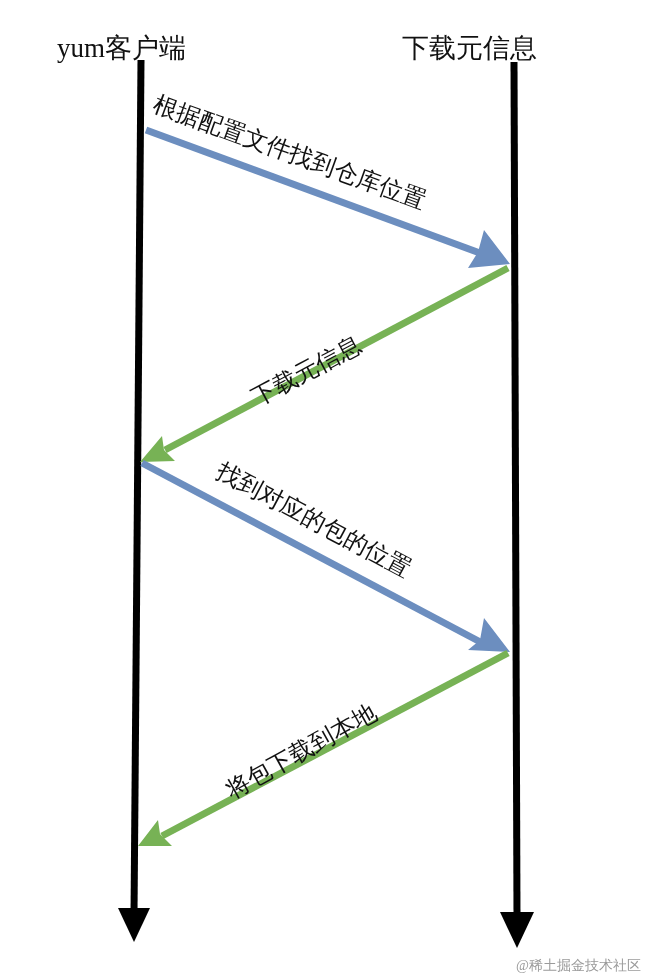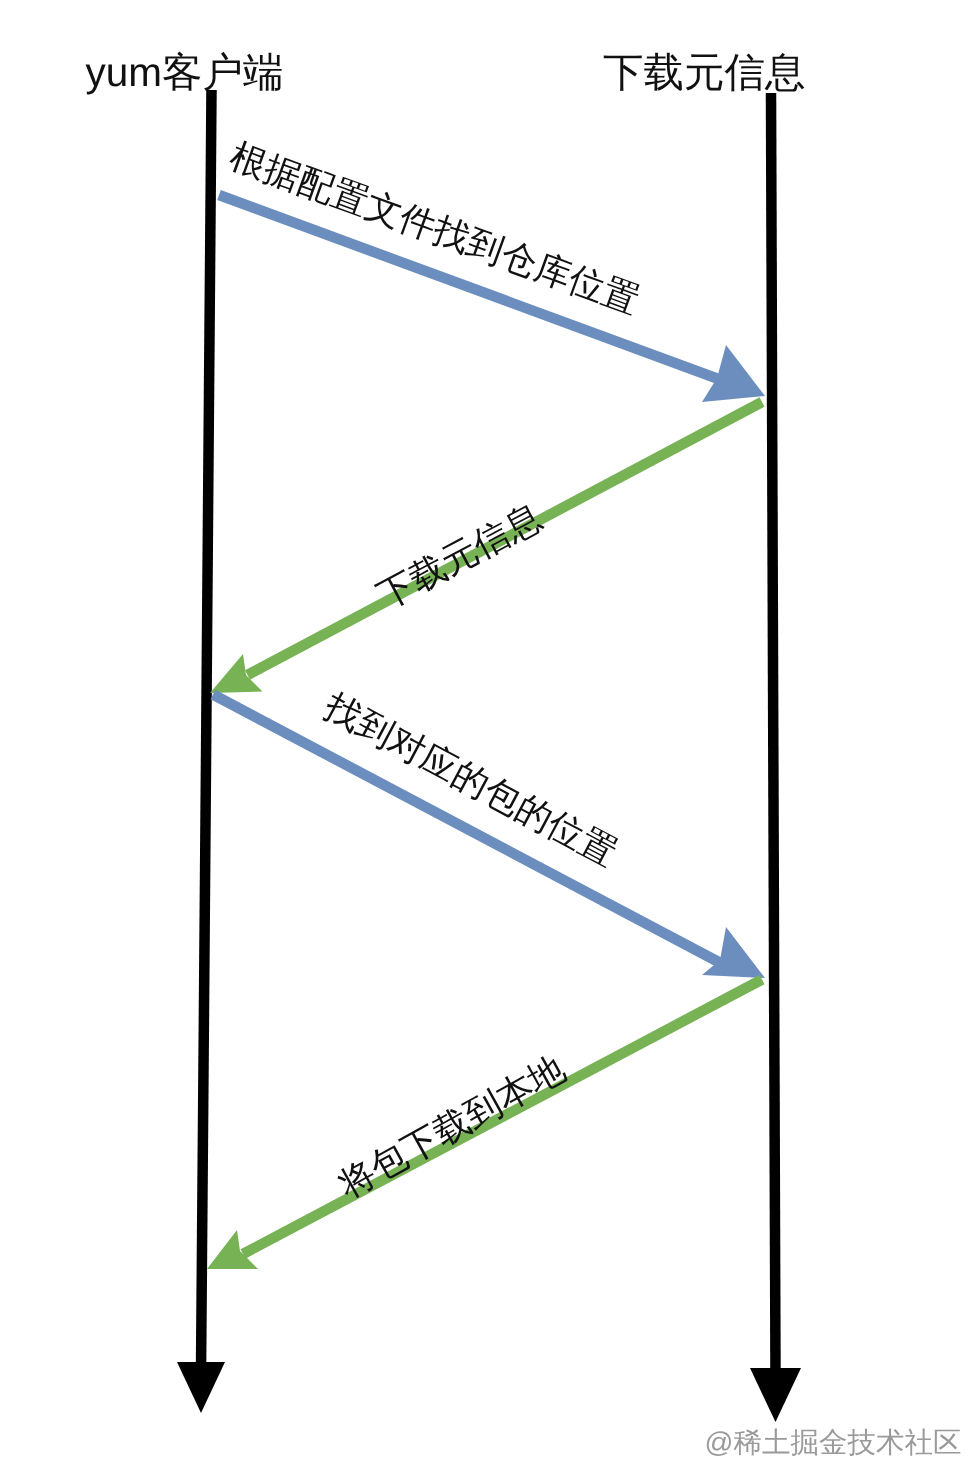--- a/index.html
+++ b/index.html
@@ -1,20 +1,20 @@
 <!DOCTYPE html>
 <html><head>
 <meta charset="utf-8">
 <style>
   html, body { margin:0; padding:0; background:#ffffff; }
-  #canvas { position:relative; width:649px; height:979px; overflow:hidden; background:#fff; font-family:Liberation Sans, sans-serif;border-radius:13px; }
+  #canvas { position:relative; width:649px; height:979px; overflow:hidden; background:#fff; font-family:Liberation Serif, serif;border-radius:13px; }
   .actor { position:absolute; font-size:27px; color:#111; white-space:nowrap; }
   .lbl { position:absolute; font-size:24px; color:#111; white-space:nowrap; transform-origin:0 0; }
   svg { position:absolute; left:0; top:0; }
-  .wm { position:absolute; right:8px; bottom:4px; font-size:19px; color:#9a9a9a; }
+  .wm { position:absolute; right:8px; bottom:4px; font-size:14px; color:#9a9a9a; }
 </style>
 </head>
 <body>
 
 <div id="canvas">
   <svg width="649" height="979">
     <defs>
       <marker id="ab" markerWidth="6" markerHeight="6" refX="5" refY="3" orient="auto" markerUnits="strokeWidth">
         <path d="M0,0 L6,3 L0,6 L1.5,3 z" fill="#000"></path>
       </marker>

